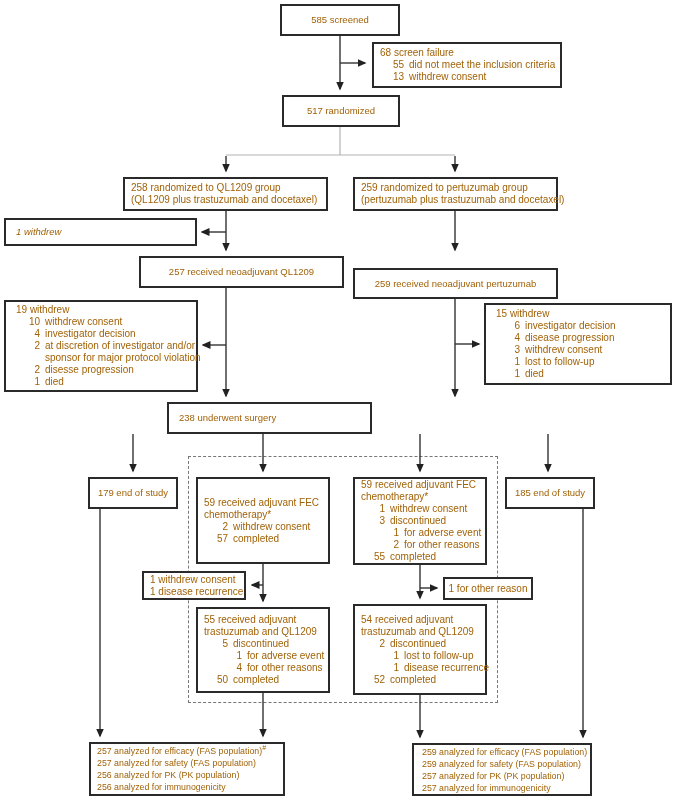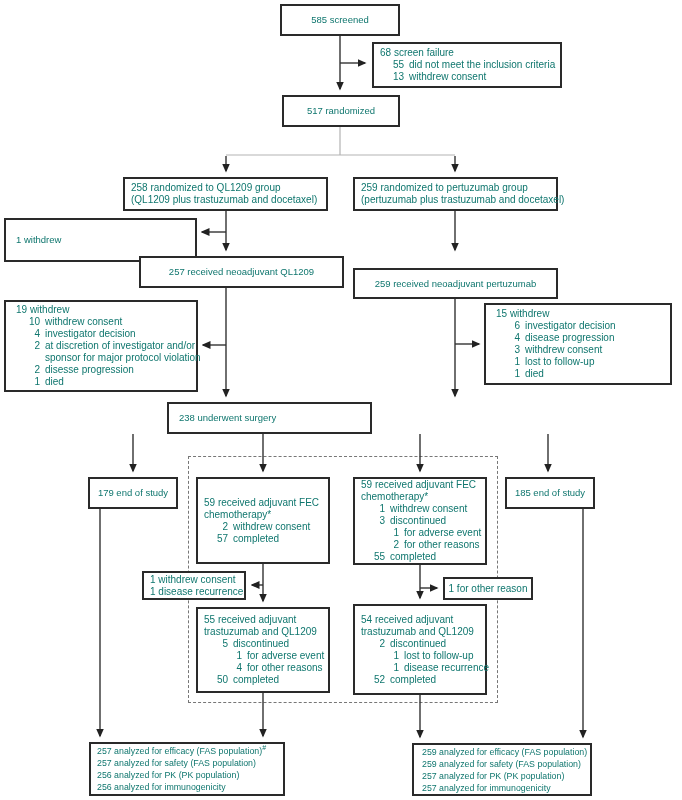--- a/index.html
+++ b/index.html
@@ -1,17 +1,17 @@
 <!DOCTYPE html>
 <html><head>
 <meta charset="utf-8">
 <style>
   html,body{margin:0;padding:0;background:#fff;}
   .stage{position:relative;width:682px;height:800px;background:#ffffff;
-         font-family:"Liberation Sans",sans-serif;color:#0f766e;overflow:hidden;}
+         font-family:"Liberation Sans",sans-serif;color:#a16207;overflow:hidden;}
   .box{position:absolute;box-sizing:border-box;background:#fff;
        border:2px solid #2a2a2a;font-size:9.5px;line-height:12px;
        padding:3px 6px;display:flex;flex-direction:column;justify-content:center;}
   .box.center{align-items:center;text-align:center;}
   .fs9{font-size:10px;}
   .fs88{font-size:8.8px;}
   .ln{display:flex;align-items:baseline;white-space:nowrap;}
   .ln .n{flex:none;width:24px;text-align:right;padding-right:5px;}
   .ln.d2 .n{width:38px;}
   .ln.cont{padding-left:29px;}
@@ -94,21 +94,21 @@
 
   <div class="box fs9" style="left:353px;top:177px;width:205px;height:34px;">
     <div class="ln">
         <span class="t">259 randomized to pertuzumab group</span>
       </div>
     <div class="ln">
         <span class="t">(pertuzumab plus trastuzumab and docetaxel)</span>
       </div>
   </div>
 
-  <div class="box" style="left:4px;top:218px;width:193px;height:44px;padding-left:10px;">
+  <div class="box" style="left:4px;top:218px;width:193px;height:28px;padding-left:10px;font-style:italic;">
     <span>1 withdrew</span>
   </div>
 
   <div class="box center" style="left:139px;top:256px;width:205px;height:32px;">
     <span>257 received neoadjuvant QL1209</span>
   </div>
 
   <div class="box center" style="left:353px;top:256px;width:205px;height:31px;margin-top:12px;">
     <span>259 received neoadjuvant pertuzumab</span>
   </div>

